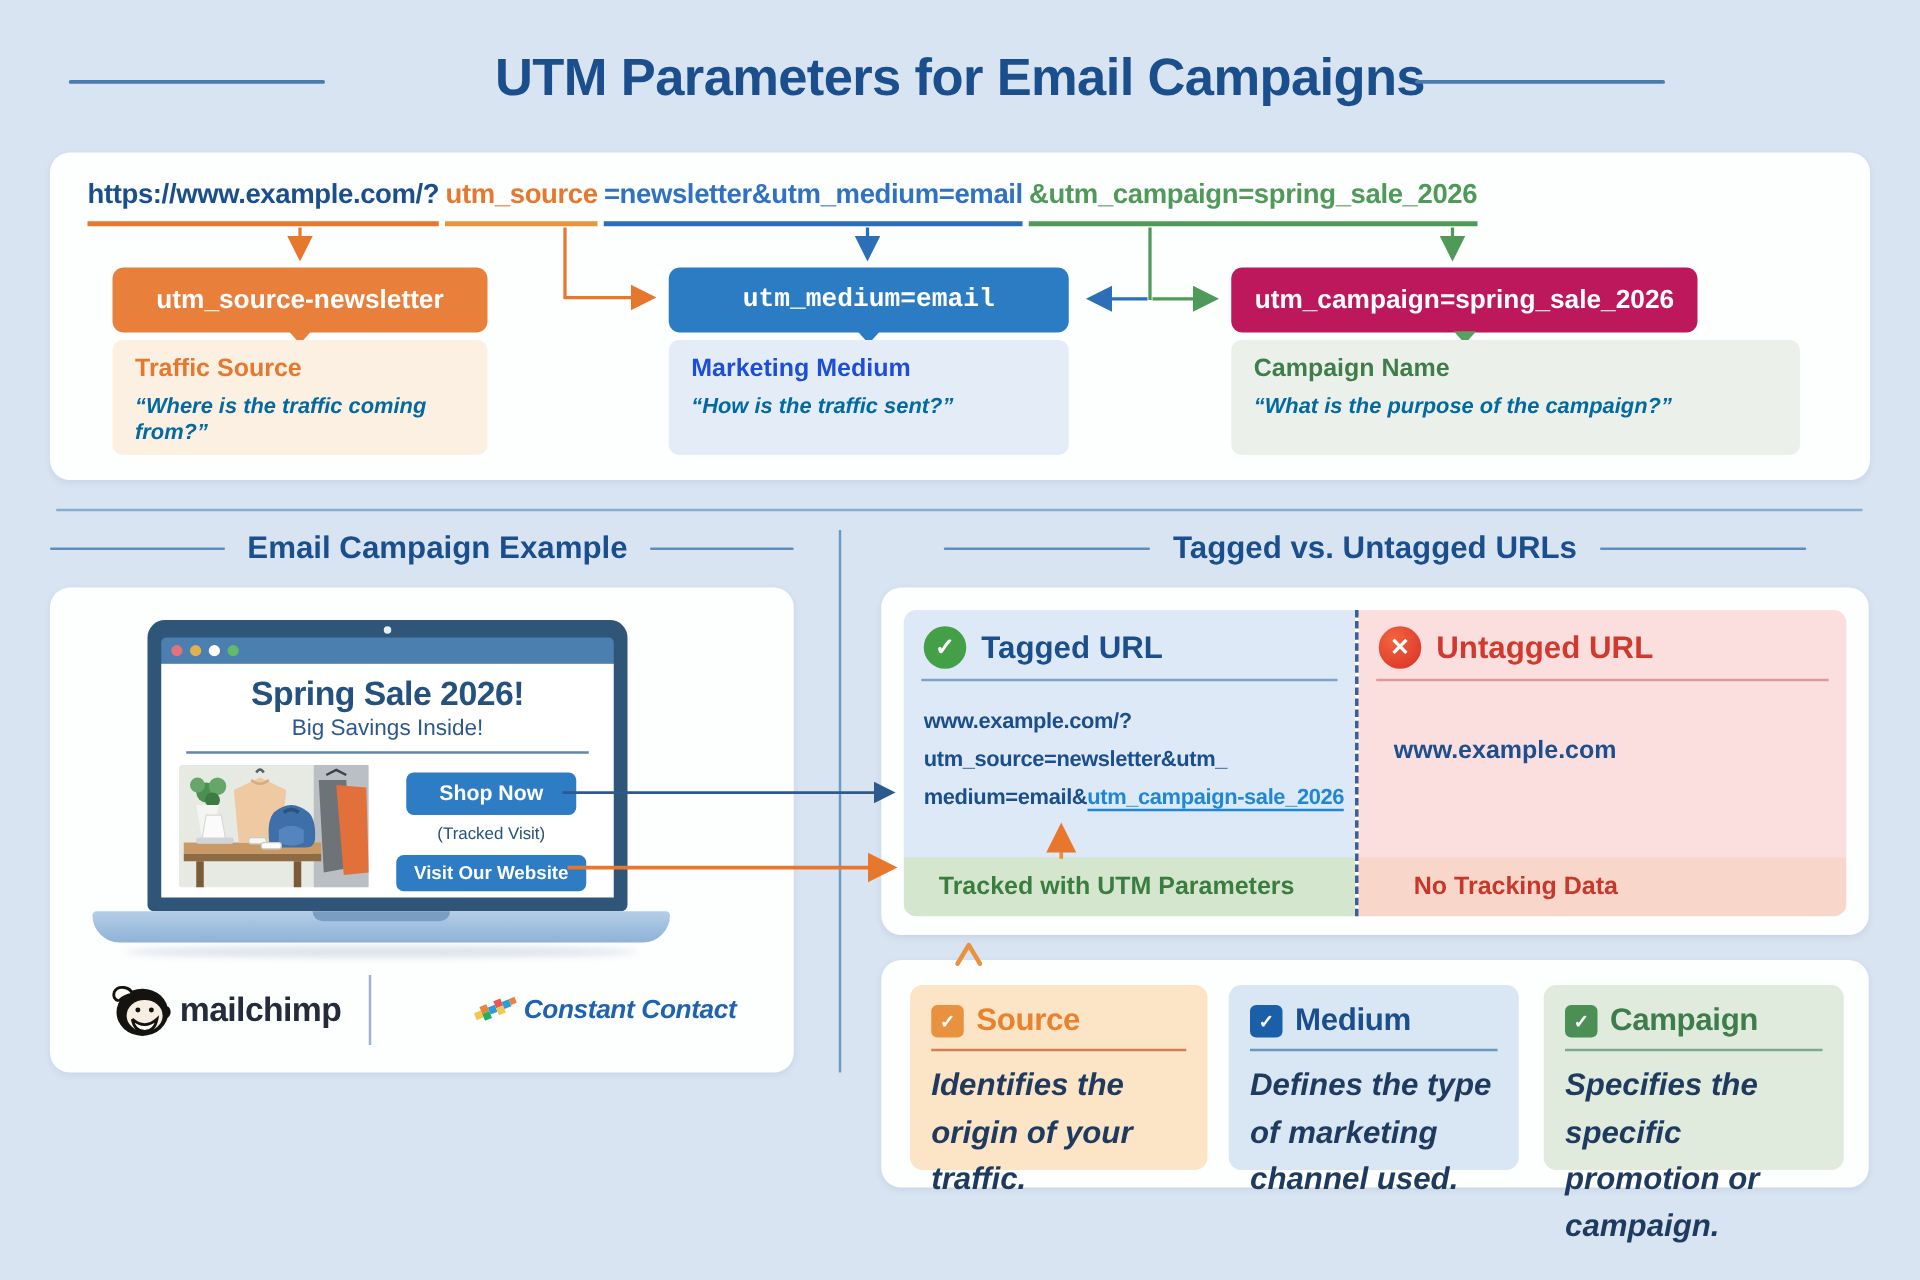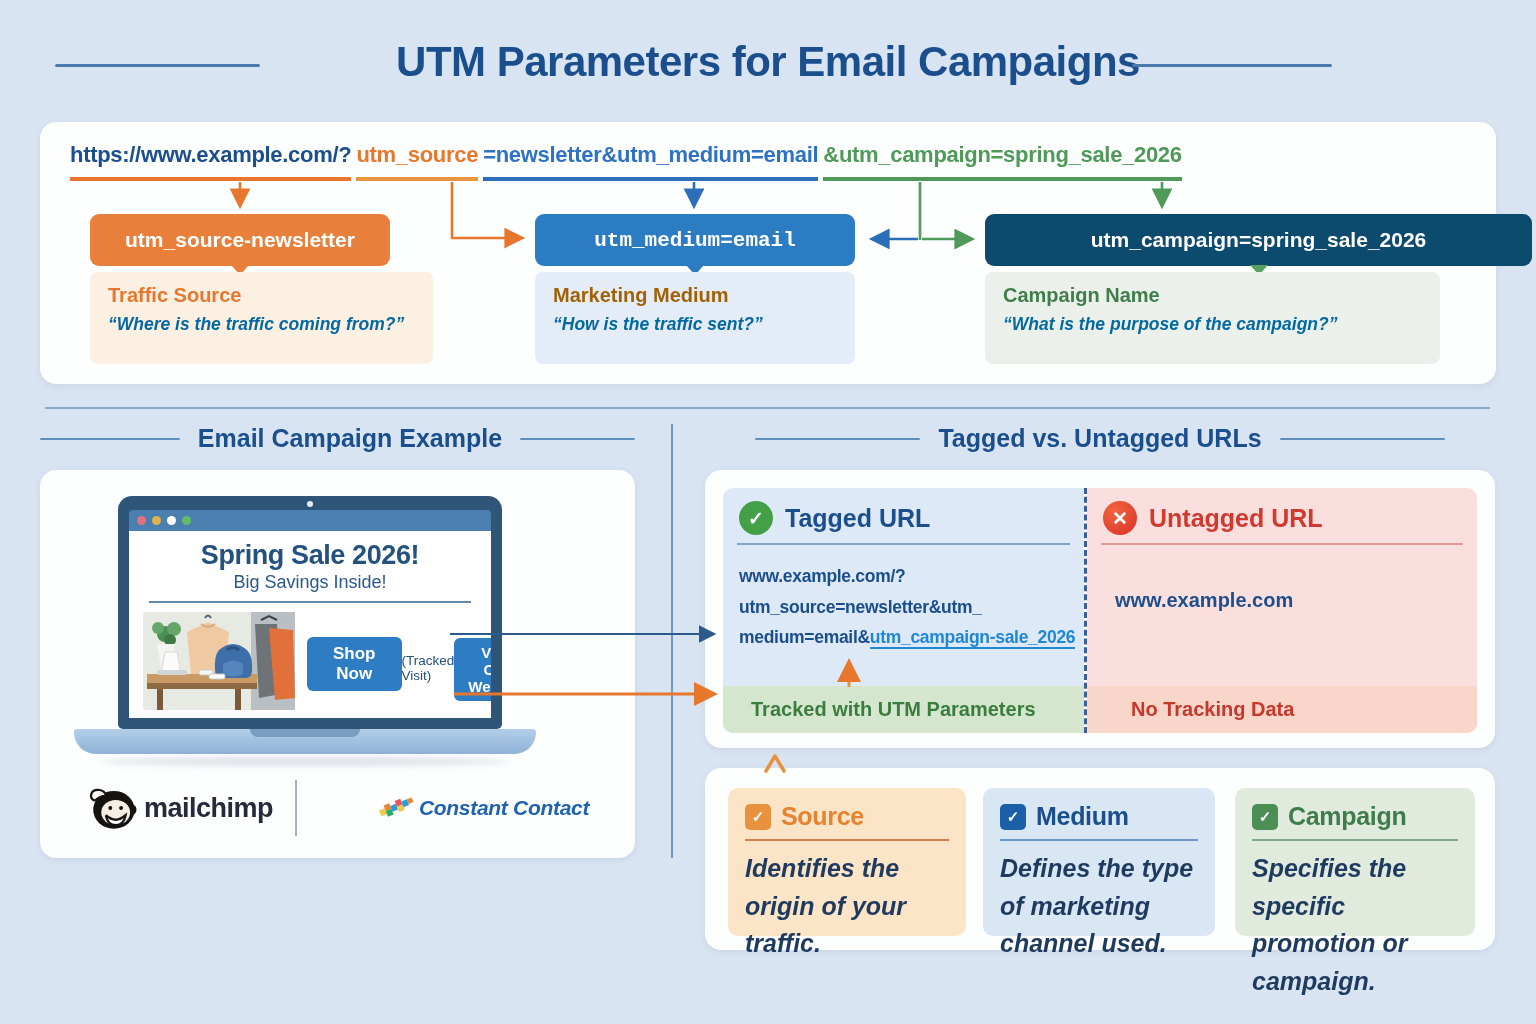--- a/index.html
+++ b/index.html
@@ -25,28 +25,28 @@
   .seg-source   { color:#e8772e; border-color:#e8953f !important; }
   .seg-medium   { color:#2f72c4; border-color:#2c6fb8 !important; }
   .seg-campaign { color:#4f9a58; border-color:#4f9a58 !important; }
 
   .chip { position:absolute; top:214px; height:52px; border-radius:9px; color:#fff;
           font-size:21px; font-weight:bold; display:flex; align-items:center; justify-content:center; }
   .chip::after { content:""; position:absolute; bottom:-9px; left:50%; margin-left:-9px;
                  border-left:9px solid transparent; border-right:9px solid transparent; border-top:10px solid; }
   .chip1 { left:90px;  width:300px; background:#e8803c; } .chip1::after{ border-top-color:#e8803c; }
   .chip2 { left:535px; width:320px; background:#2c7cc4;font-family:Liberation Mono, monospace; } .chip2::after{ border-top-color:#2c7cc4; }
-  .chip3 { left:985px; width:547px; background:#0c4a6e; } .chip3::after{ border-top-color:#57a05f; }
+  .chip3 { left:985px; width:373px; background:#be185d; } .chip3::after{ border-top-color:#57a05f; }
 
   .desc { position:absolute; top:272px; height:92px; border-radius:8px; padding:12px 18px; }
-  .desc1 { left:90px;  width:343px; background:#fcf0e2; }
+  .desc1 { left:90px;  width:300px; background:#fcf0e2; }
   .desc2 { left:535px; width:320px; background:#e4edf7; }
   .desc3 { left:985px; width:455px; background:#ebf1ea; }
   .desc .name { font-size:20px; font-weight:bold; }
-  .desc1 .name { color:#e8772e; } .desc2 .name { color:#a16207; } .desc3 .name { color:#3f7d4a; }
+  .desc1 .name { color:#e8772e; } .desc2 .name { color:#1d4ed8; } .desc3 .name { color:#3f7d4a; }
   .desc .q { margin-top:7px; font-size:17.5px; font-style:italic; font-weight:bold; color:#0369a1; }
 
   
   .hsep { position:absolute; left:45px; top:407px; width:1445px; height:2px; background:#86aecf; }
   .vsep { position:absolute; left:671px; top:424px; width:2px; height:434px; background:#6d9ac6; }
   .section-head { position:absolute; top:424px; display:flex; align-items:center; justify-content:center; gap:18px; }
   .sh-left  { left:40px;  width:595px; }
   .sh-right { left:705px; width:790px; }
   .section-head .txt { font-size:25px; font-weight:bold; color:#1b4e8c; white-space:nowrap; }
   .section-head .ln { height:2px; background:#5e8fbc; border-radius:1px; }
@@ -60,21 +60,21 @@
   .cam { position:absolute; left:307px; top:501px; width:6px; height:6px; border-radius:50%; background:#e8edf2; }
   .titlebar { position:absolute; left:129px; top:510px; width:362px; height:21px; background:#4a7faf; border-radius:4px 4px 0 0;
               display:flex; align-items:center; gap:6px; padding-left:8px; }
   .dot { width:9px; height:9px; border-radius:50%; }
   .dot-red{background:#e2737b;} .dot-yellow{background:#e0b14f;} .dot-white{background:#ffffff;} .dot-green{background:#63bb6a;}
   .screen-content { position:absolute; left:129px; top:531px; width:362px; height:187px; background:#fff; overflow:hidden; }
   .mail-h1 { margin-top:9px; text-align:center; font-size:27px; font-weight:bold; color:#24517e; letter-spacing:-0.4px; }
   .mail-h2 { text-align:center; font-size:18px; color:#2b588c; margin-top:1px; }
   .mail-hr { width:322px; height:2px; background:#6288ac; margin:8px auto 0; }
   .mail-row { display:flex; padding:9px 12px 0 14px; gap:12px; }
-  .cta-col { width:172px; display:flex; flex-direction:row; align-items:center; padding-top:6px; }
+  .cta-col { width:172px; display:flex; flex-direction:column; align-items:center; padding-top:6px; }
   .btn { background:#2e7cc4; color:#fff; font-weight:bold; border:none; border-radius:6px; cursor:pointer; }
   .btn-shop  { font-size:17px; padding:7px 26px; }
   .btn-visit { font-size:15px; padding:6px 14px; margin-top:10px; }
   .tracked-note { font-size:13.5px; color:#24507e; margin-top:7px; }
   .laptop-base { position:absolute; left:74px; top:729px; width:462px; height:25px;
                  background:linear-gradient(#b3cee8,#8fb2d6); border-radius:4px 4px 26px 26px; }
   .base-notch { position:absolute; left:50%; top:0; transform:translateX(-50%);
                 width:110px; height:8px; background:#7c9dc2; border-radius:0 0 10px 10px; }
   .base-shadow { position:absolute; left:100px; top:757px; width:410px; height:9px;
                  background:rgba(70,100,140,.18); border-radius:50%; filter:blur(3px); }

